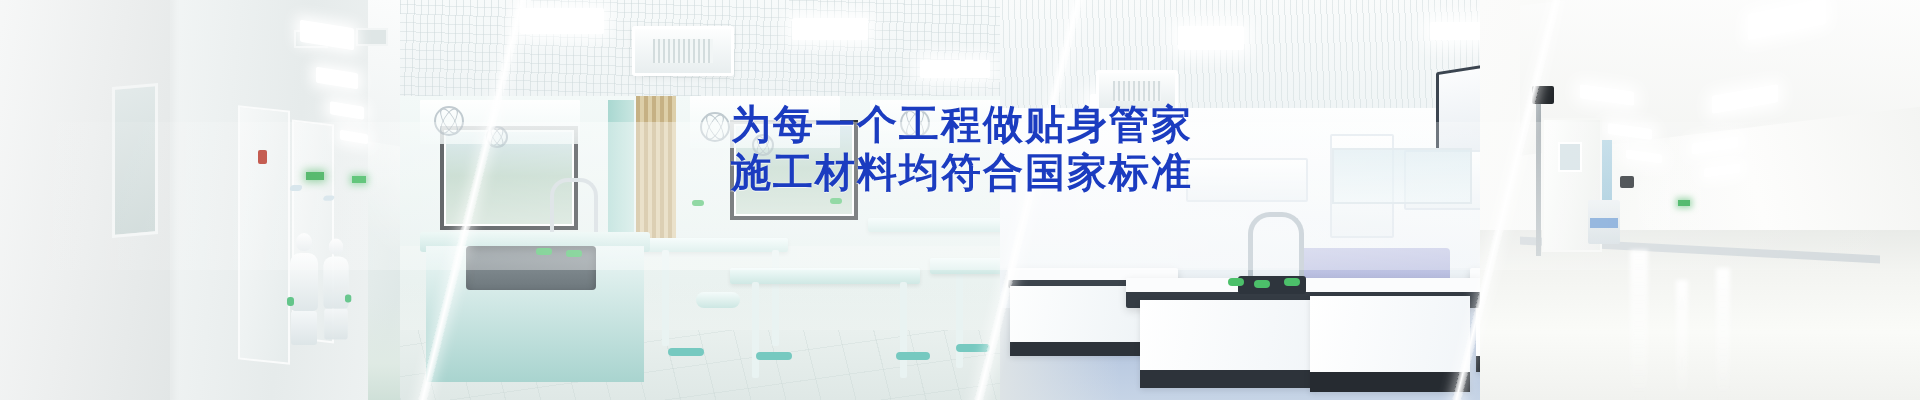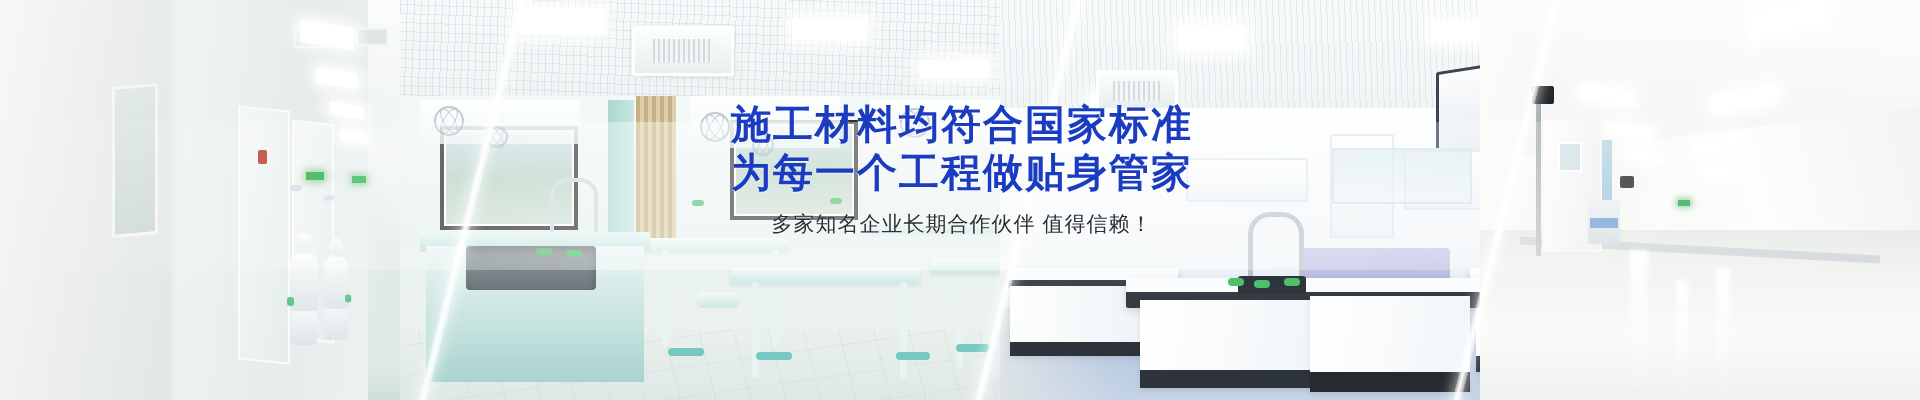--- a/index.html
+++ b/index.html
@@ -569,18 +569,17 @@
     </div>
   </div>
 
   <div class="divider" id="divider-1"></div>
   <div class="divider" id="divider-2"></div>
   <div class="divider" id="divider-3"></div>
 
   <div id="text-band"></div>
 
   <div id="headline">
+    <div class="h-line">为每一个工程做贴身管家</div>
     <div class="h-line">施工材料均符合国家标准</div>
-    <div class="h-line">为每一个工程做贴身管家</div>
-    <div id="sub-line">多家知名企业长期合作伙伴  值得信赖！</div>
   </div>
 
 </div>
 
 </body></html>

